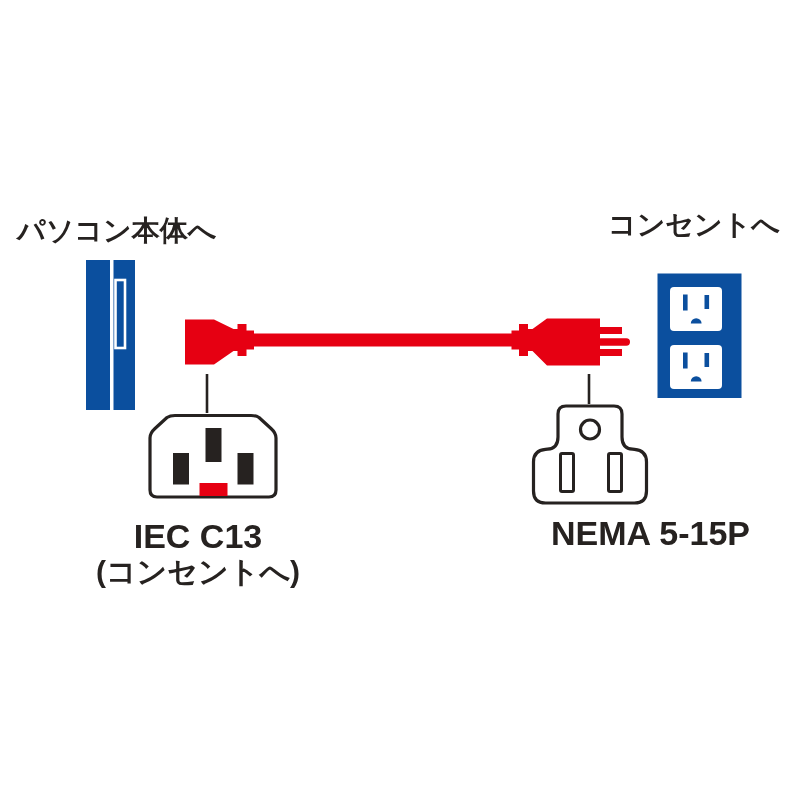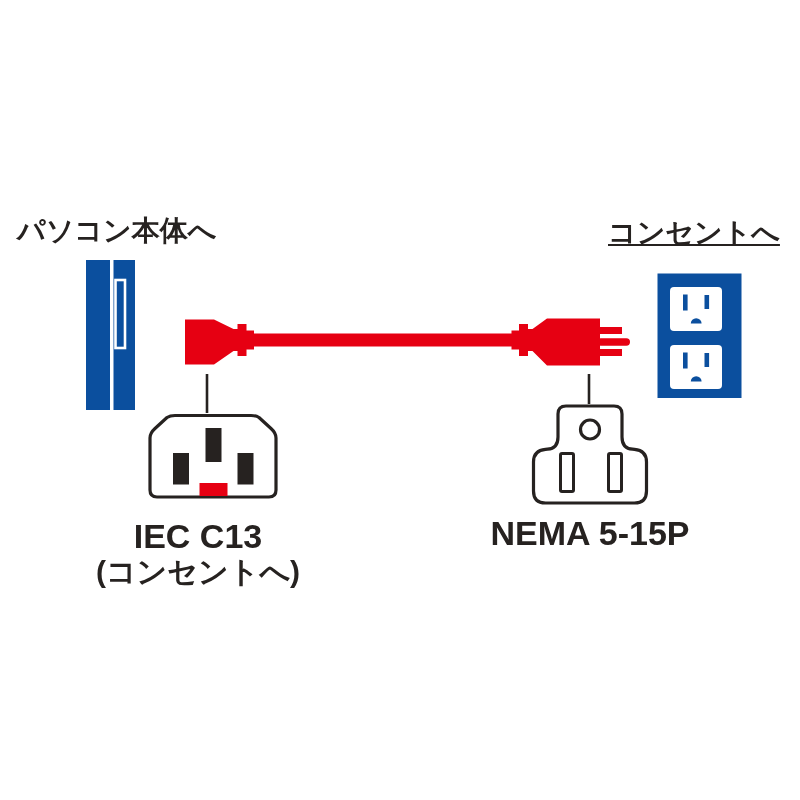--- a/index.html
+++ b/index.html
@@ -24,31 +24,31 @@
     position: absolute;
     color: #262220;
     font-weight: bold;
     white-space: nowrap;
   }
   .lbl-top {
     font-size: 28px;
     letter-spacing: 0px;
   }
   #label-pc   { left: 17px;  top: 212px; }
-  #label-wall { left: 608px; top: 214px; text-decoration: underline; }
+  #label-wall { left: 608px; top: 206px; }
   .caption {
     position: absolute;
     width: 320px;
     text-align: center;
     color: #262220;
     font-weight: bold;
     line-height: 1.02;
   }
   #caption-iec  { left: 38px;  top: 519px; }
-  #caption-nema { left: 430px; top: 516px; }
+  #caption-nema { left: 430px; top: 516px; text-align: right; }
   .caption .cap-name { font-size: 34px; white-space: nowrap; }
   .caption .cap-note { font-size: 30px; white-space: nowrap; margin-top: 3px; }
 </style>
 </head>
 <body>
 
 <div id="stage">
 
   <svg id="art" width="800" height="800" viewBox="0 0 800 800">
 

